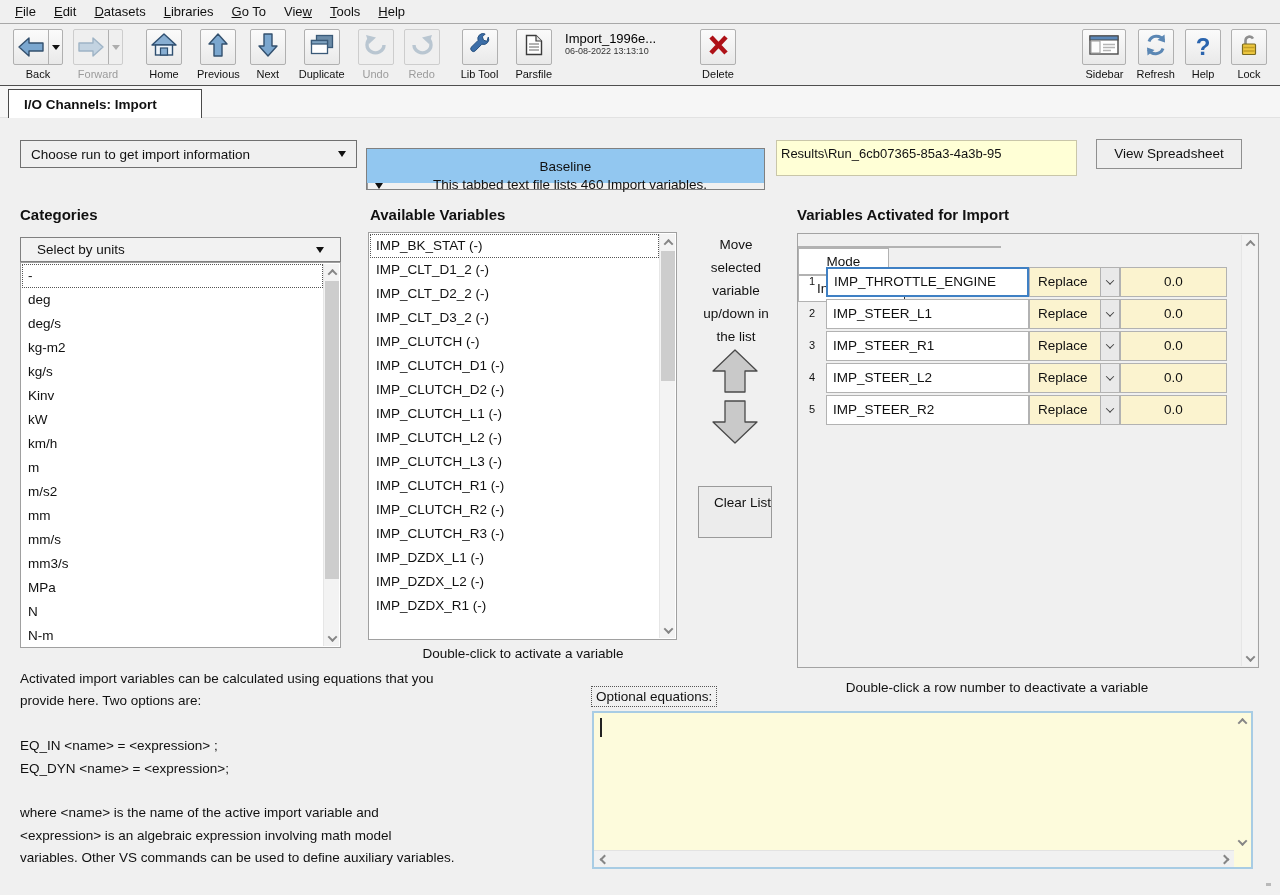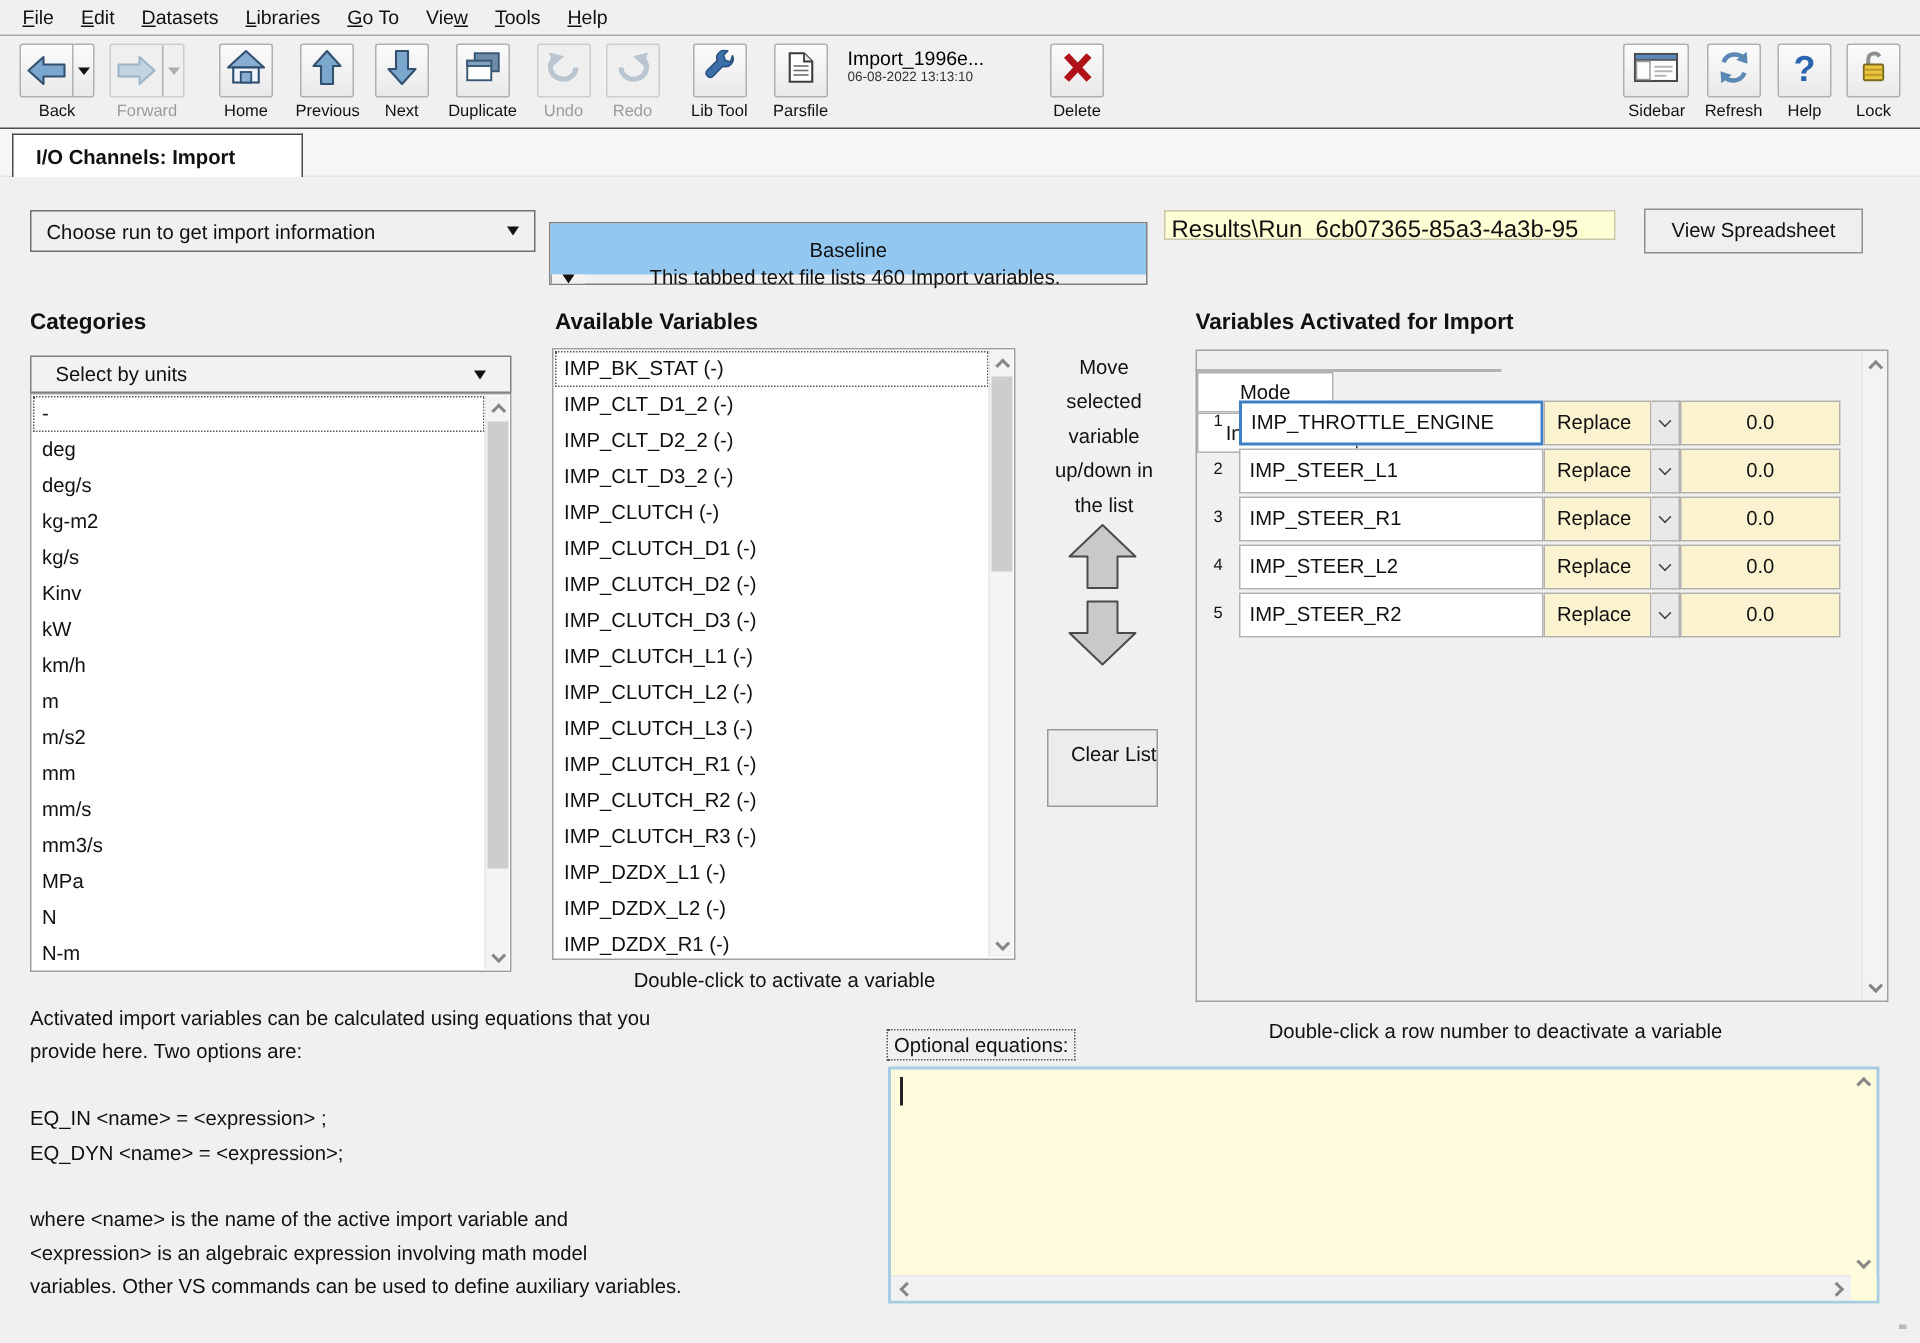--- a/index.html
+++ b/index.html
@@ -42,22 +42,22 @@
          border:1px solid #4a4a4a; border-bottom:none; font-weight:bold; font-size:13.5px;
          display:flex; align-items:center; padding-left:15px; }
 
   
   .btn-dd { position:absolute; left:20px; top:140px; width:337px; height:28px; border:1px solid #707070;
             background:#f0f0f0; font-size:13.5px; display:flex; align-items:center; padding:0 10px; }
   .btn-dd .t { flex:1; }
   .combo { position:absolute; left:366px; top:148px; width:399px; height:42px; border:1px solid #808080; display:flex;flex-direction:column; }
   .combo .val { flex:1; background:var(--accent-blue,#92c7f0); font-size:13.5px; display:flex; align-items:center; justify-content:center; }
   .combo .dd { width:23px; background:#f2f2f2; border-left:1px solid #9a9a9a; display:flex; align-items:center; justify-content:center; }
-  .pathfield { position:absolute; left:776px; top:140px; width:301px; height:20px; background:var(--field-yellow,#ffffd6);
-               border:1px solid #c9c6a9; font-size:16px; line-height:26px; padding:0 4px; white-space:nowrap; overflow:hidden; }
+  .pathfield { position:absolute; left:776px; top:140px; width:301px; height:36px; background:var(--field-yellow,#ffffd6);
+               border:1px solid #c9c6a9; font-size:13px; line-height:26px; padding:0 4px; white-space:nowrap; overflow:hidden; }
   .viewbtn { position:absolute; left:1096px; top:139px; width:146px; height:30px; background:#efefef;
              border:1px solid #8f8f8f; font-size:13.5px; text-align:center; line-height:28px; }
   .filecaption { position:absolute; left:340px; top:177px; width:460px; text-align:center; font-size:13.5px; }
 
   
   .sechdr { position:absolute; top:206px; font-size:15px; font-weight:bold; }
   #h-cat { left:20px; } #h-avail { left:370px; } #h-act { left:797px; }
 
   
   .unitscombo { position:absolute; left:20px; top:237px; width:321px; height:25px; border:1px solid #808080;
@@ -395,21 +395,20 @@
 
   <div class="listbox" id="avail-list">
     <div class="list-inner">
       <div class="list-item focused">IMP_BK_STAT (-)</div>
         <div class="list-item">IMP_CLT_D1_2 (-)</div>
         <div class="list-item">IMP_CLT_D2_2 (-)</div>
         <div class="list-item">IMP_CLT_D3_2 (-)</div>
         <div class="list-item">IMP_CLUTCH (-)</div>
         <div class="list-item">IMP_CLUTCH_D1 (-)</div>
         <div class="list-item">IMP_CLUTCH_D2 (-)</div>
-        <div class="list-item">IMP_CLUTCH_D3 (-)</div>
         <div class="list-item">IMP_CLUTCH_L1 (-)</div>
         <div class="list-item">IMP_CLUTCH_L2 (-)</div>
         <div class="list-item">IMP_CLUTCH_L3 (-)</div>
         <div class="list-item">IMP_CLUTCH_R1 (-)</div>
         <div class="list-item">IMP_CLUTCH_R2 (-)</div>
         <div class="list-item">IMP_CLUTCH_R3 (-)</div>
         <div class="list-item">IMP_DZDX_L1 (-)</div>
         <div class="list-item">IMP_DZDX_L2 (-)</div>
         <div class="list-item">IMP_DZDX_R1 (-)</div>
     </div>

